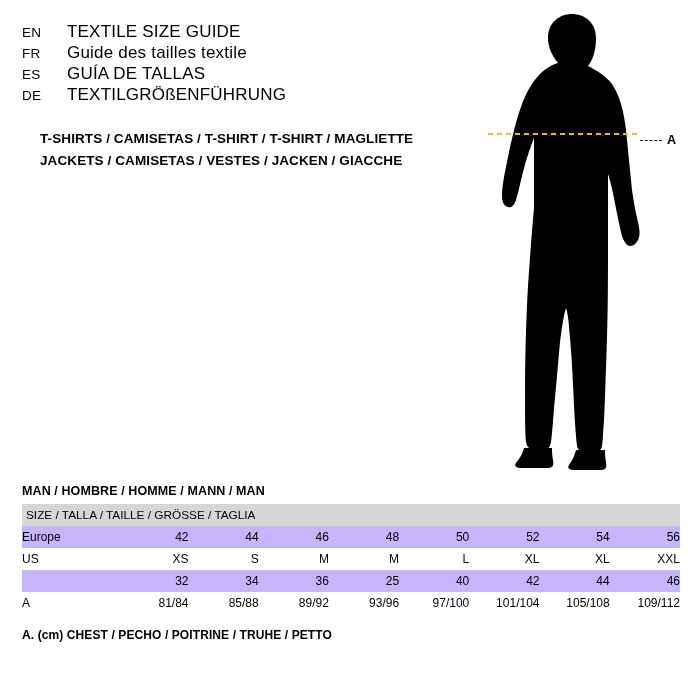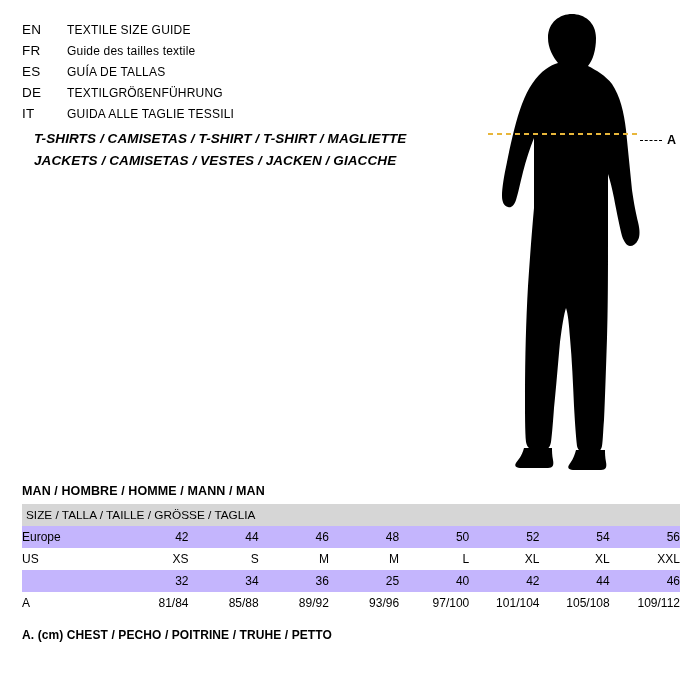--- a/index.html
+++ b/index.html
@@ -32,30 +32,29 @@
     display: flex;
     align-items: baseline;
     height: 21px;
   }
   .lang-code {
     width: 45px;
     font-size: 13.5px;
     letter-spacing: 0.3px;
   }
   .lang-text {
-    font-size: 12px;
+    font-size: 17px;
     letter-spacing: 0.2px;
   }
 
   .category-lines {
     position: absolute;
-    left: 34px;
+    left: 40px;
     top: 128px;
     width: 460px;
-    font-style: italic;
   }
   .category-line {
     font-size: 13.5px;
     font-weight: bold;
     letter-spacing: 0.1px;
     line-height: 22px;
     white-space: nowrap;
   }
 
   
@@ -145,24 +144,20 @@
       <div class="lang-code">FR</div>
       <div class="lang-text">Guide des tailles textile</div>
     </div>
     <div class="lang-row">
       <div class="lang-code">ES</div>
       <div class="lang-text">GUÍA DE TALLAS</div>
     </div>
     <div class="lang-row">
       <div class="lang-code">DE</div>
       <div class="lang-text">TEXTILGRÖßENFÜHRUNG</div>
-    </div>
-    <div class="lang-row">
-      <div class="lang-code">IT</div>
-      <div class="lang-text">GUIDA ALLE TAGLIE TESSILI</div>
     </div>
   </div>
 
   <div class="category-lines">
     <div class="category-line">T-SHIRTS / CAMISETAS / T-SHIRT / T-SHIRT / MAGLIETTE</div>
     <div class="category-line">JACKETS / CAMISETAS / VESTES / JACKEN / GIACCHE</div>
   </div>
 
   <div class="figure-wrap">
     <svg width="230" height="470" viewBox="0 0 230 470">

